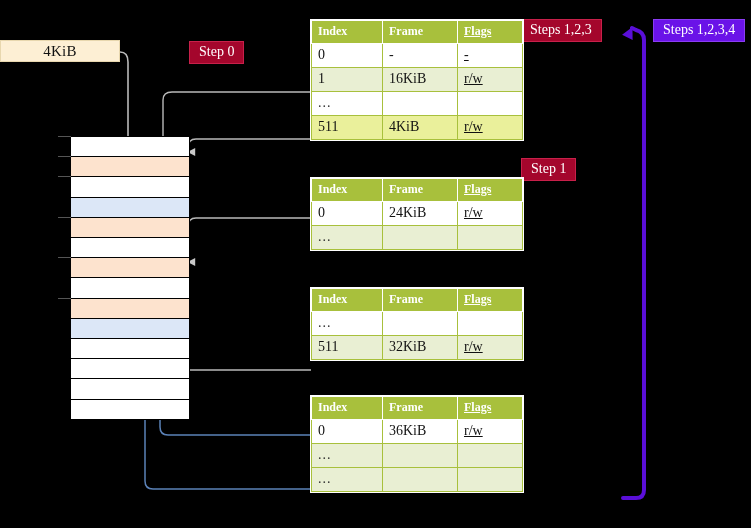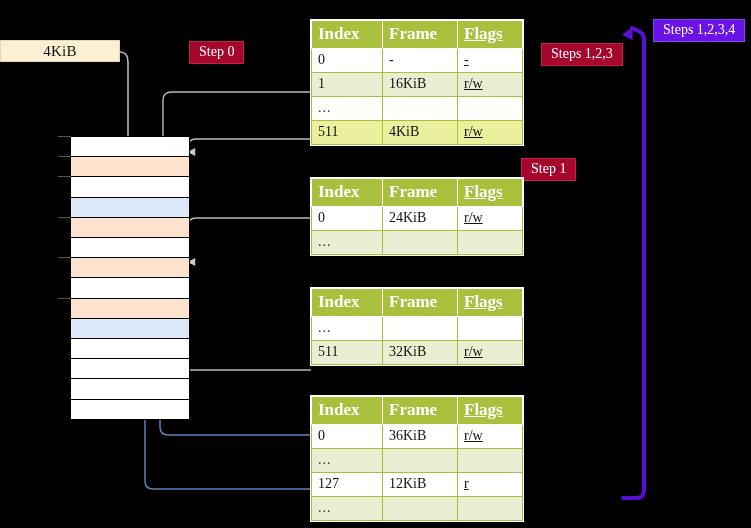--- a/index.html
+++ b/index.html
@@ -58,21 +58,21 @@
     border:1px solid #9ab63a;
     box-shadow:0 0 0 1px #ffffff;
   }
   .ptable th{
     background:#a8c03c;
     color:#ffffff;
     font-weight:bold;
     text-align:left;
     padding:3px 6px 4px 6px;
     border:1px solid #ffffff;
-    font-size:17px;
+    font-size:12px;
     white-space:nowrap;
   }
   .ptable td{
     border:1px solid #a8c03c;
     padding:3px 6px 4px 6px;
     white-space:nowrap;
     color:#111;
     height:15px;
   }
   .ptable tr.alt td{background:#e9efd3;}
@@ -146,21 +146,21 @@
       <div class="memrow peach" style="top: 161.6px; height: 21.2px; width: 120px;"></div>
       <div class="tick" style="position: absolute; left: -12px; top: 161.6px; width: 13px;"></div>
       <div class="memrow blue" style="top: 181.8px; height: 21.2px; width: 120px;"></div>
       <div class="memrow" style="top: 202px; height: 21.2px; width: 120px;"></div>
       <div class="memrow" style="top: 222.2px; height: 21.2px; width: 120px;"></div>
       <div class="memrow" style="top: 242.4px; height: 21.2px; width: 120px;"></div>
       <div class="memrow" style="top: 262.6px; height: 21.2px; width: 120px;"></div>
     </div>
 
   <div class="badge red" style="left:189px;top:41px;padding-left:9px;">Step 0</div>
-  <div class="badge red" style="left:541px;top:19px;margin-top:24px;">Steps 1,2,3</div>
+  <div class="badge red" style="left:520px;top:19px;">Steps 1,2,3</div>
   <div class="badge purple" style="left:653px;top:19px;">Steps 1,2,3,4</div>
   <div class="badge red" style="left:521px;top:158px;">Step 1</div>
 
   <div id="tables-host">
       <table class="ptable" style="left: 311px; top: 20px;">
         <thead>
           <tr>
             <th class="colA">Index</th>
             <th class="colB">Frame</th>
             <th class="colC">Flags</th>
@@ -243,25 +243,20 @@
           <tr class="plain">
             <td class="colA">0</td>
             <td class="colB">36KiB</td>
             <td class="colC">r/w</td>
           </tr>
           <tr class="alt">
             <td class="colA ell">...</td>
             <td class="colB"></td>
             <td class="colC"></td>
           </tr>
-          <tr class="plain">
-            <td class="colA">127</td>
-            <td class="colB">12KiB</td>
-            <td class="colC">r</td>
-          </tr>
           <tr class="alt">
             <td class="colA ell">...</td>
             <td class="colB"></td>
             <td class="colC"></td>
           </tr>
         </tbody>
       </table>
     </div>
 
 </div>

